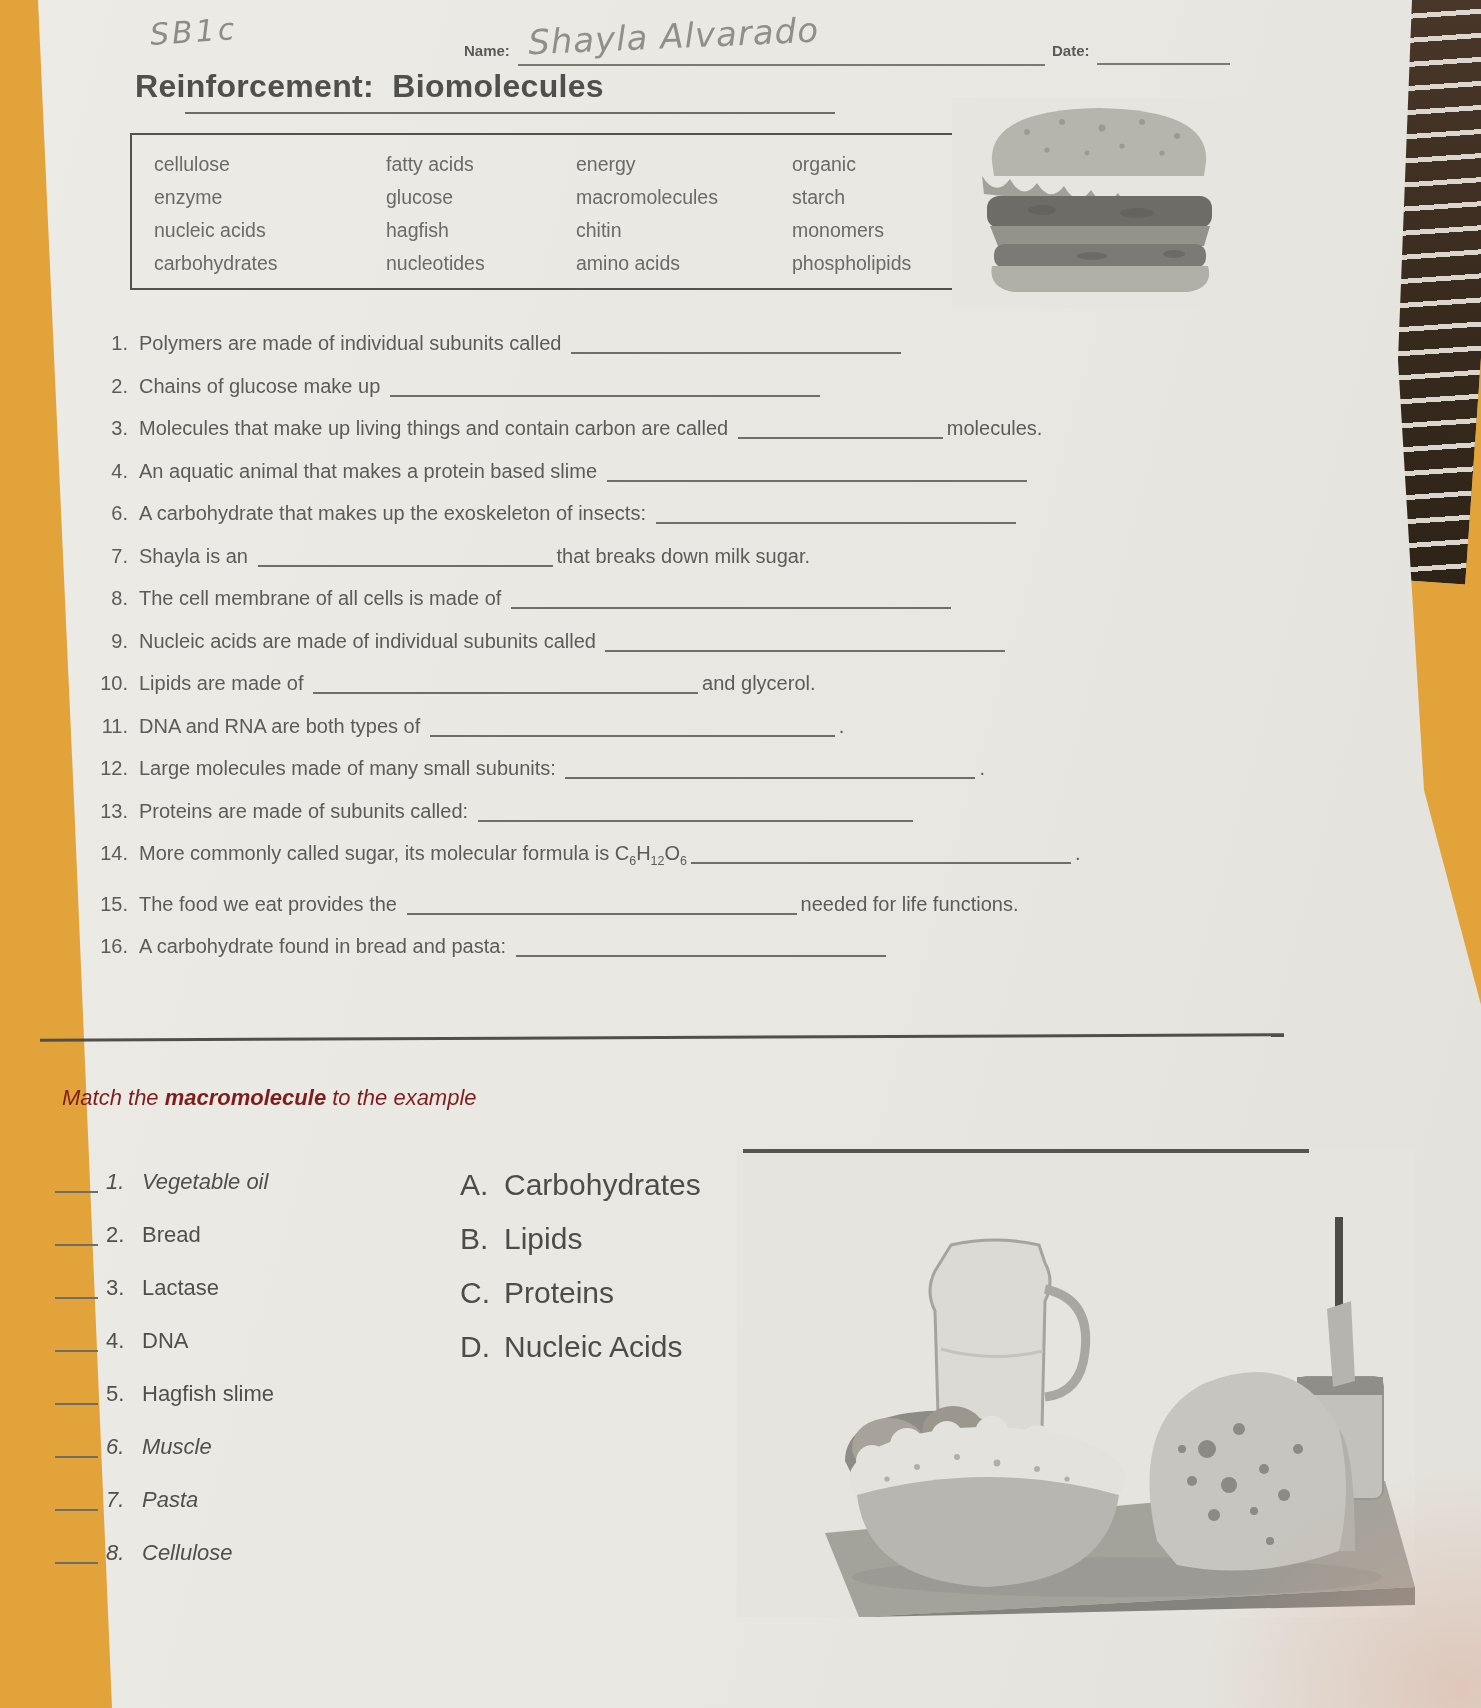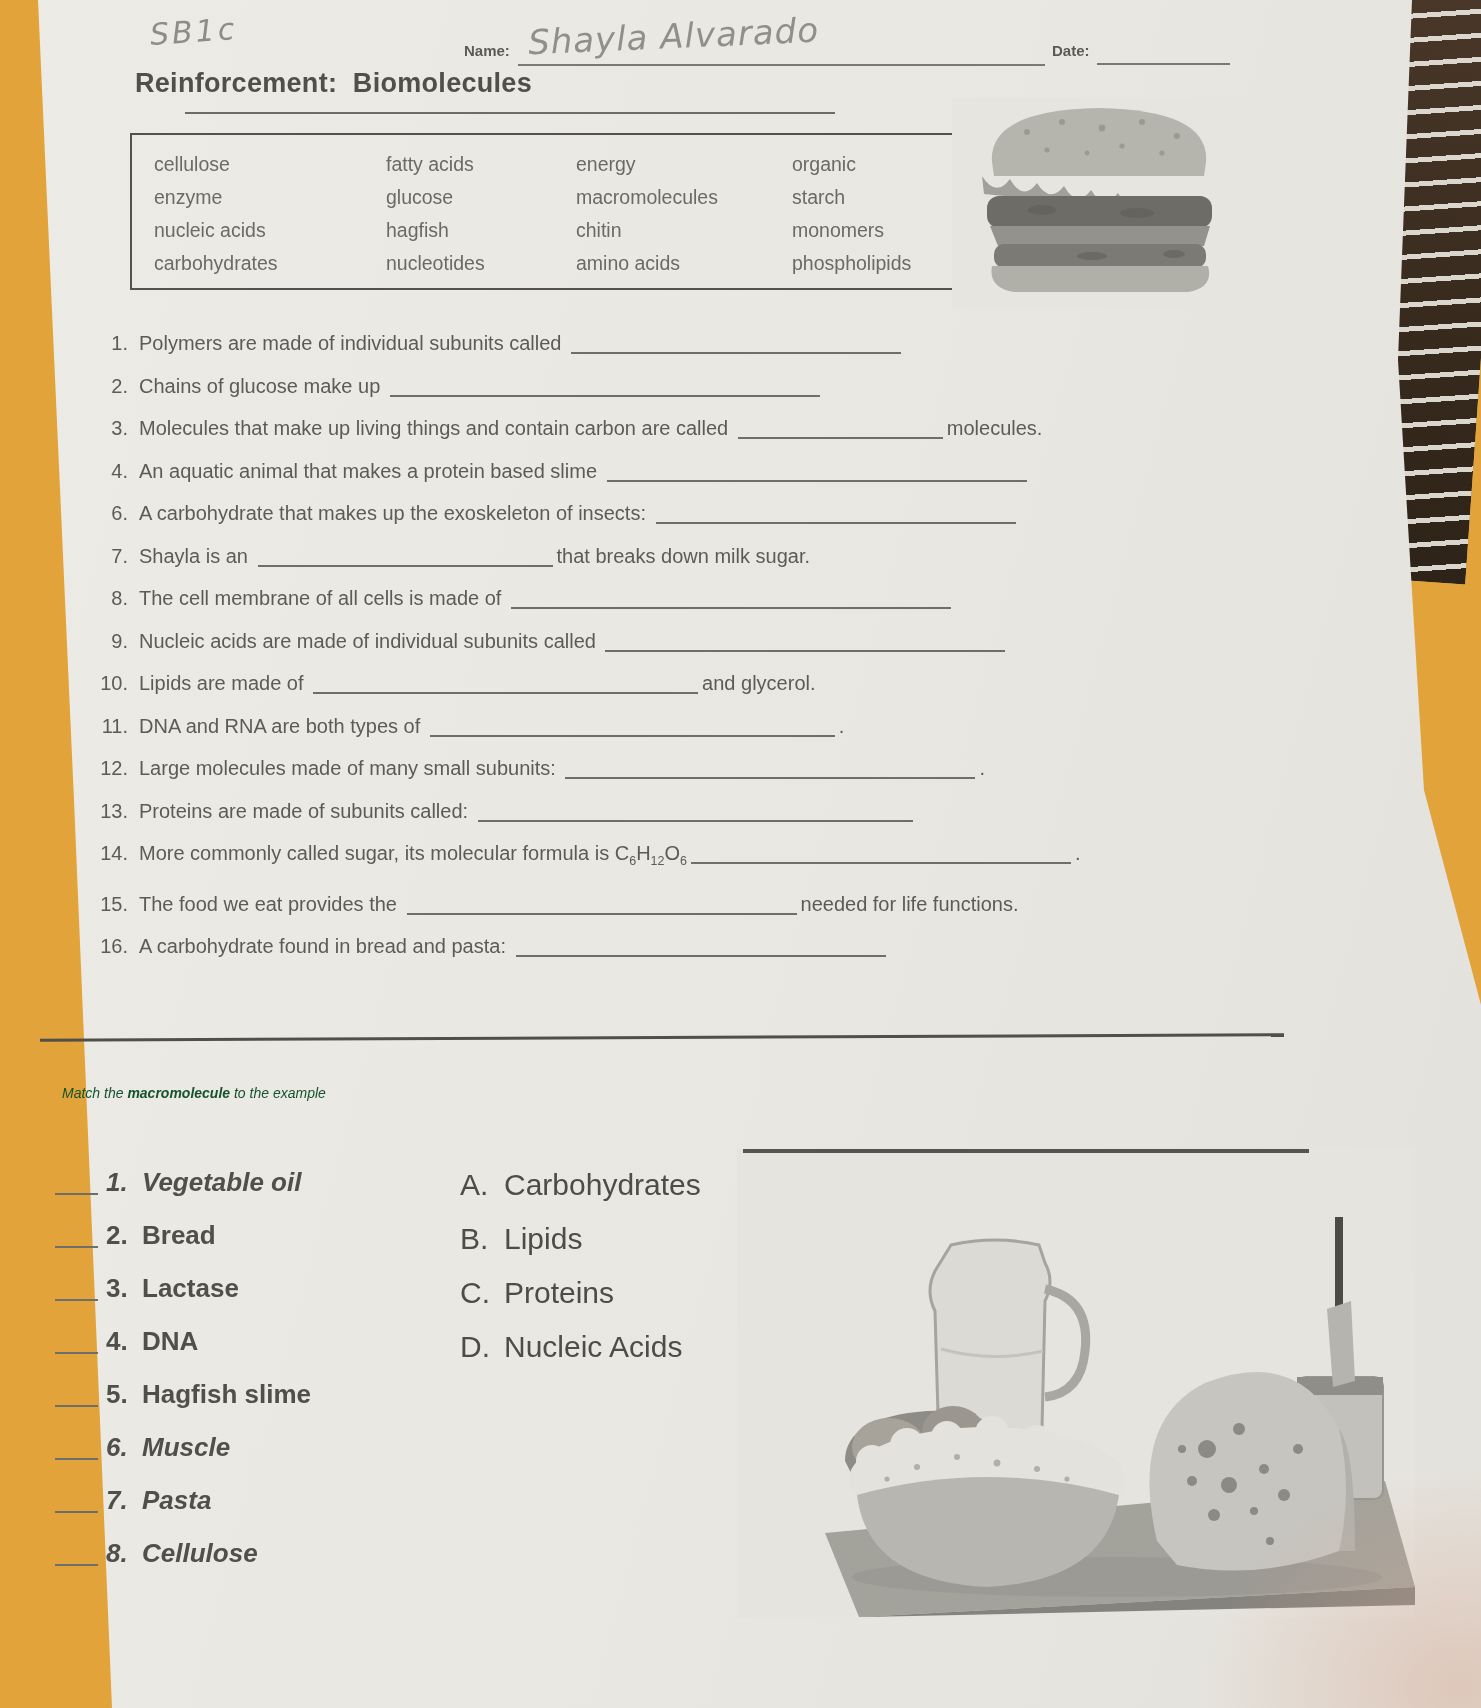--- a/index.html
+++ b/index.html
@@ -38,21 +38,21 @@
   }
   .sb1c{left:150px;top:14px;font-size:30px;transform:rotate(-4deg);letter-spacing:3px;}
   .name-script{left:528px;top:16px;font-size:34px;transform:rotate(-2.5deg);letter-spacing:1px;color:#90908a;}
   .lbl{position:absolute;font-size:15px;color:#5a5a57;font-weight:bold;}
   .name-lbl{left:464px;top:42px;}
   .date-lbl{left:1052px;top:42px;}
   .uline{position:absolute;height:2px;background:#7a7972;}
   .name-line{left:518px;top:64px;width:527px;}
   .date-line{left:1097px;top:63px;width:133px;}
   .title{
-    position:absolute;left:135px;top:68px;font-size:27px;font-weight:bold;
+    position:absolute;left:135px;top:68px;font-size:32px;font-weight:bold;
     color:#4f4f4c;white-space:pre;letter-spacing:.3px;
   }
   
   .wb-topline{position:absolute;left:185px;top:112px;width:650px;height:2px;background:#6d6d68;}
   .word-bank{
     position:absolute;left:130px;top:133px;width:880px;height:153px;
     border:2px solid #53534e;
   }
   .wb-cols{display:flex;padding:13px 0 0 22px;}
   .wb-col{display:flex;flex-direction:column;}
@@ -65,24 +65,24 @@
   .questions{position:absolute;left:95px;top:329px;width:1260px;}
   .q-row{white-space:nowrap;margin-bottom:14.5px;font-size:20px;color:#5b5b58;line-height:28px;}
   .q-row:nth-child(n+14){margin-top:5px;}
   .q-num{display:inline-block;width:33px;text-align:right;margin-right:11px;}
   .q-blank{display:inline-block;border-bottom:2px solid #6e6e6a;height:18px;vertical-align:-4px;margin:0 4px;}
   .q-formula .f-el{font-size:20px;}
   .q-formula .f-sub{font-size:12.5px;}
   
   .divider{position:absolute;left:40px;top:1036px;width:1244px;height:3px;background:#504f4a;transform:rotate(-0.25deg);}
   
-  .match-instr{position:absolute;left:62px;top:1085px;font-size:14px;font-style:italic;color:#14532d;}
+  .match-instr{position:absolute;left:62px;top:1085px;font-size:22px;font-style:italic;color:#7f1d1d;}
   .match-instr .bold{font-weight:bold;}
   .match-items{position:absolute;left:55px;top:1168px;}
-  .m-row{white-space:nowrap;font-size:26px;color:#4f4f4c;line-height:28px;margin-bottom:25px;font-weight:bold;}
+  .m-row{white-space:nowrap;font-size:22px;color:#4f4f4c;line-height:28px;margin-bottom:25px;}
   .m-row.it{font-style:italic;}
   .m-blank{display:inline-block;width:43px;border-bottom:2px solid #6e6e6a;height:16px;vertical-align:-4px;margin-right:8px;}
   .m-num{display:inline-block;width:36px;}
   .match-options{position:absolute;left:420px;top:1170px;}
   .opt-row{white-space:nowrap;font-size:30px;color:#4c4c49;line-height:30px;margin-bottom:24px;margin-left:40px;}
   .opt-letter{display:inline-block;width:44px;}
   .dairy{position:absolute;left:737px;top:1149px;width:678px;height:468px;}
 </style>
 </head>
 <body>

